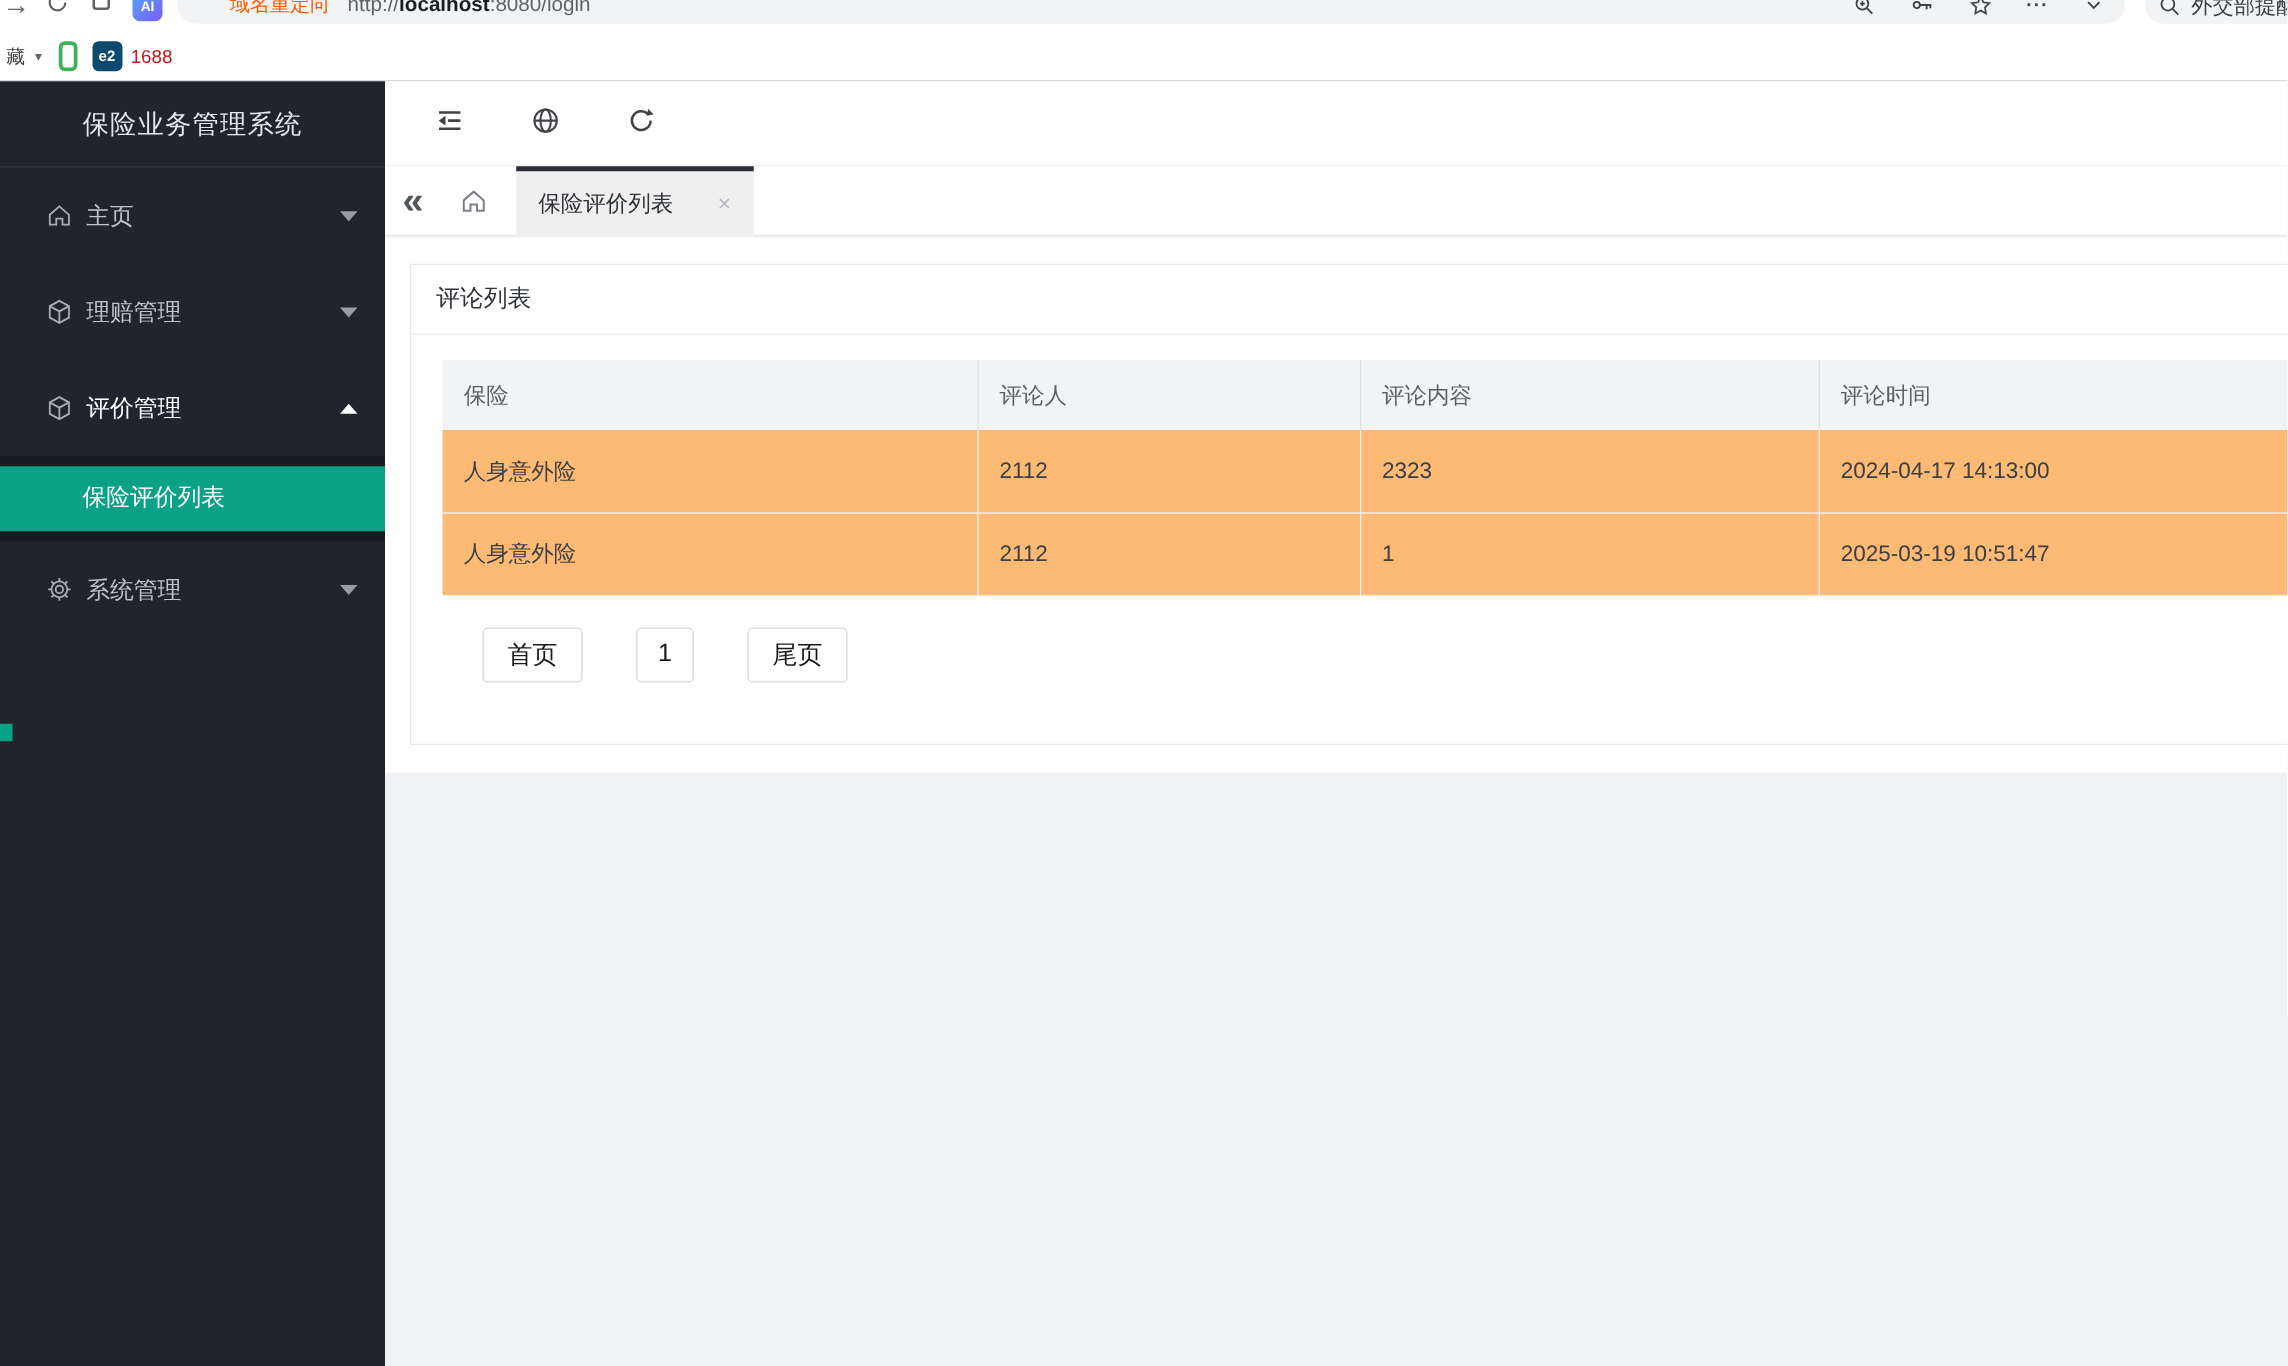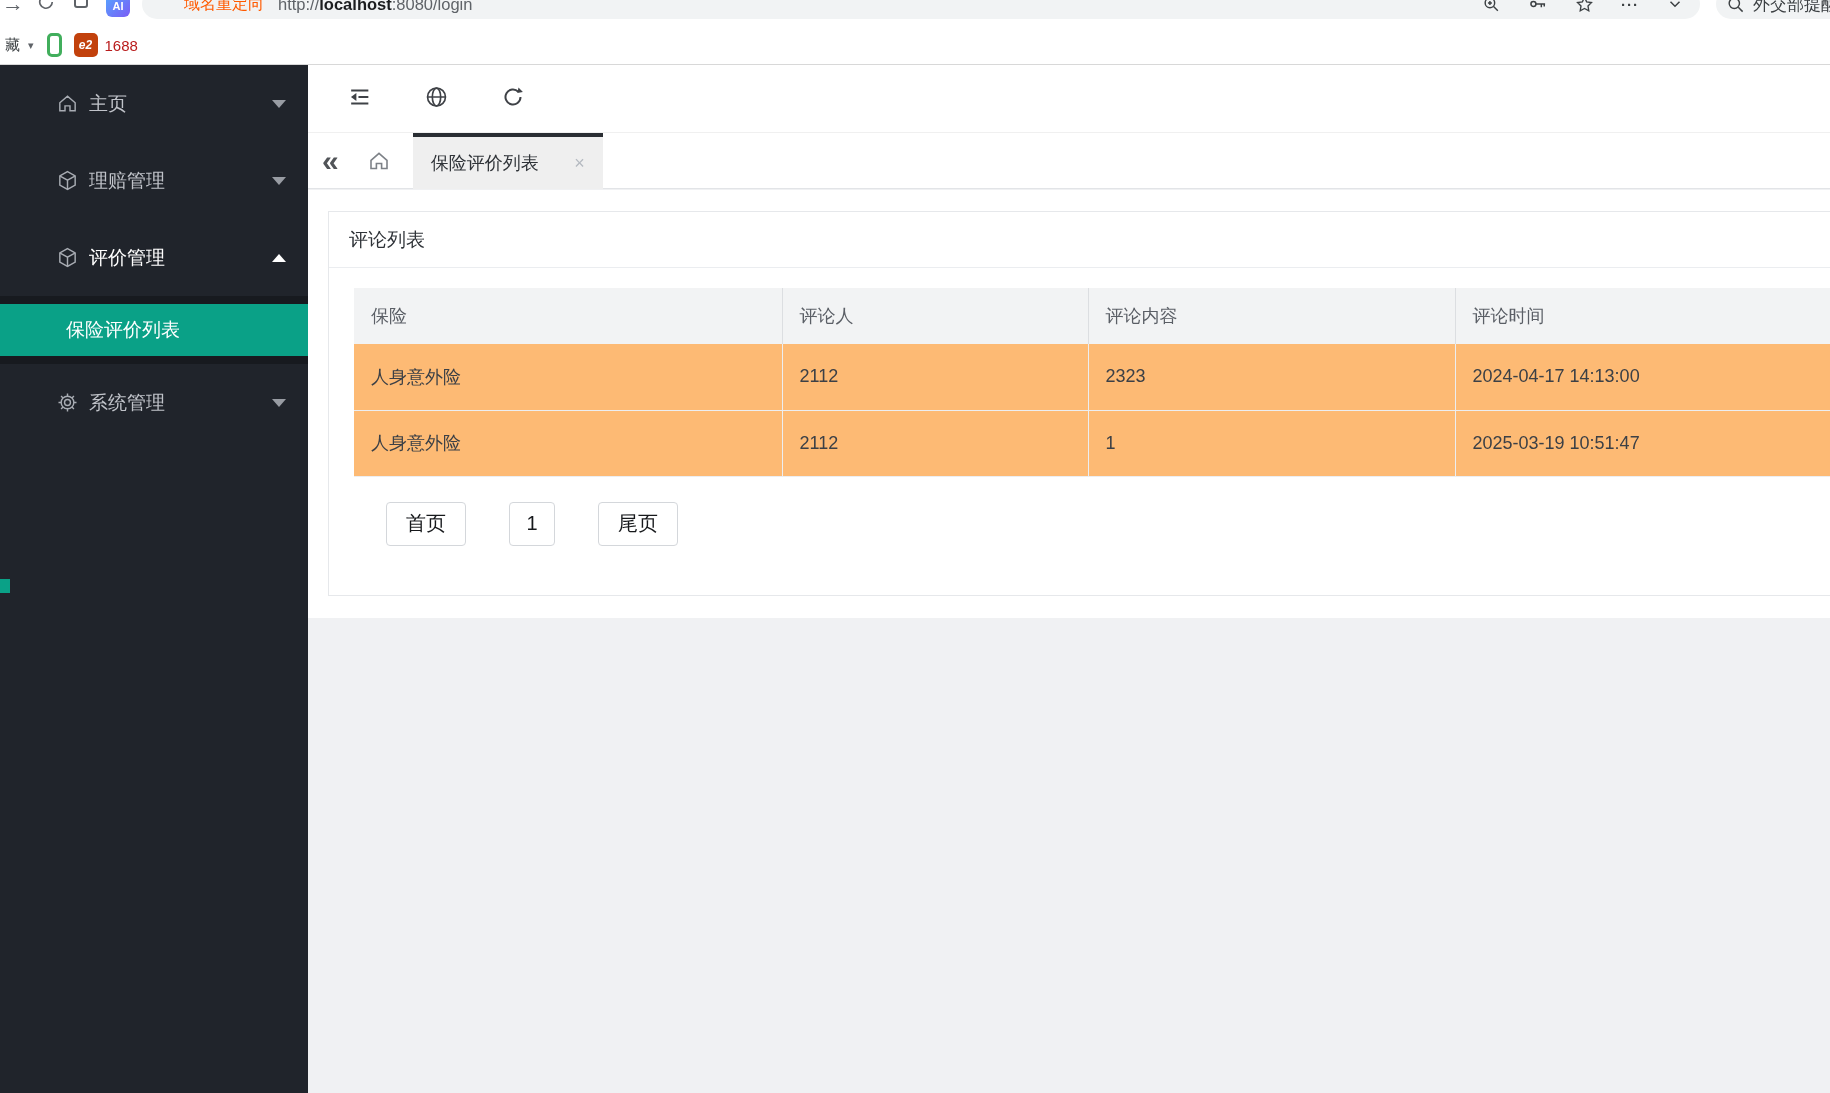--- a/index.html
+++ b/index.html
@@ -27,28 +27,28 @@
   .dots-glyph { font-size:15px; font-weight:bold; letter-spacing:1px; color:#3c4043; }
   .search-pill { position:absolute; left:1716px; top:-11px; width:140px; height:30px; border-radius:15px;
     background:#f1f3f4; display:flex; align-items:center; overflow:hidden; }
   .search-pill svg { margin-left:10px; flex:none; }
   .search-query { margin-left:8px; font-size:17px; color:#3c4043; white-space:nowrap; }
   .bookmarks-row { position:absolute; top:26px; left:0; width:1830px; height:39px; background:#fff;
     border-bottom:1px solid #d8d8d8; display:flex; align-items:center; }
   .bm-folder { margin-left:5px; font-size:15px; color:#3c4043; }
   .bm-chevron { margin-left:8px; font-size:11px; color:#5f6368; }
   .bm-phone { margin-left:13px; width:15px; height:24px; border:3px solid #41ae5c; border-radius:5px; background:#fff; }
-  .bm-site-logo { margin-left:12px; width:24px; height:24px; border-radius:5px; background:#c2410c; color:#fff;
-    font-size:12px; font-style:italic; font-weight:bold; display:flex; align-items:center; justify-content:center; }
+  .bm-site-logo { margin-left:12px; width:24px; height:24px; border-radius:5px; background:#0c4a6e; color:#fff;
+    font-size:12px; font-weight:bold; display:flex; align-items:center; justify-content:center; }
   .bm-site-label { margin-left:7px; font-size:15px; color:#b91c1c; }
   
   .sidebar { position:absolute; left:0; top:65px; width:308px; height:1028px; background:#20242b; }
   .sb-title { height:69px; line-height:69px; padding-left:66px; font-size:21px; letter-spacing:1px;
     color:#e3e6ea; border-bottom:1px solid rgba(255,255,255,.08); white-space:nowrap; }
-  .m-item { position:relative; height:77px; display:flex; align-items:center; padding-left:56px;
+  .m-item { position:relative; height:77px; display:flex; align-items:center; padding-left:36px;
     color:#c0c3c9; font-size:19px; cursor:pointer; }
   .m-item.active-parent { color:#ffffff; }
   .m-icon { width:23px; height:23px; margin-right:10px; color:#a8acb3; flex:none; }
   .m-icon svg { display:block; }
   .chev-down { position:absolute; right:22px; top:50%; margin-top:-4px; width:0; height:0;
     border-left:7px solid transparent; border-right:7px solid transparent; border-top:8px solid #989ca3; }
   .chev-up { position:absolute; right:22px; top:50%; margin-top:-4px; width:0; height:0;
     border-left:7px solid transparent; border-right:7px solid transparent; border-bottom:8px solid #ffffff; }
   .submenu { background:#171a1f; padding:8px 0; }
   .sub-item { height:52px; line-height:52px; padding-left:66px; font-size:19px; color:#fff; cursor:pointer; }
@@ -135,20 +135,21 @@
 
   <div class="bookmarks-row">
     <span class="bm-folder">藏</span>
     <span class="bm-chevron">▾</span>
     <span class="bm-phone"></span>
     <span class="bm-site-logo">e2</span>
     <span class="bm-site-label">1688</span>
   </div>
 
   <div class="sidebar">
+    <div class="sb-title">保险业务管理系统</div>
 
     <div class="m-item">
       <span class="m-icon">
         <svg width="23" height="23" viewBox="0 0 24 24" fill="none" stroke="currentColor" stroke-width="1.5">
           <path d="M4 11.3 12 4.3l8 7v8.2h-5.4v-5h-5.2v5H4z"></path>
         </svg>
       </span>
       <span>主页</span>
       <span class="chev-down"></span>
     </div>

